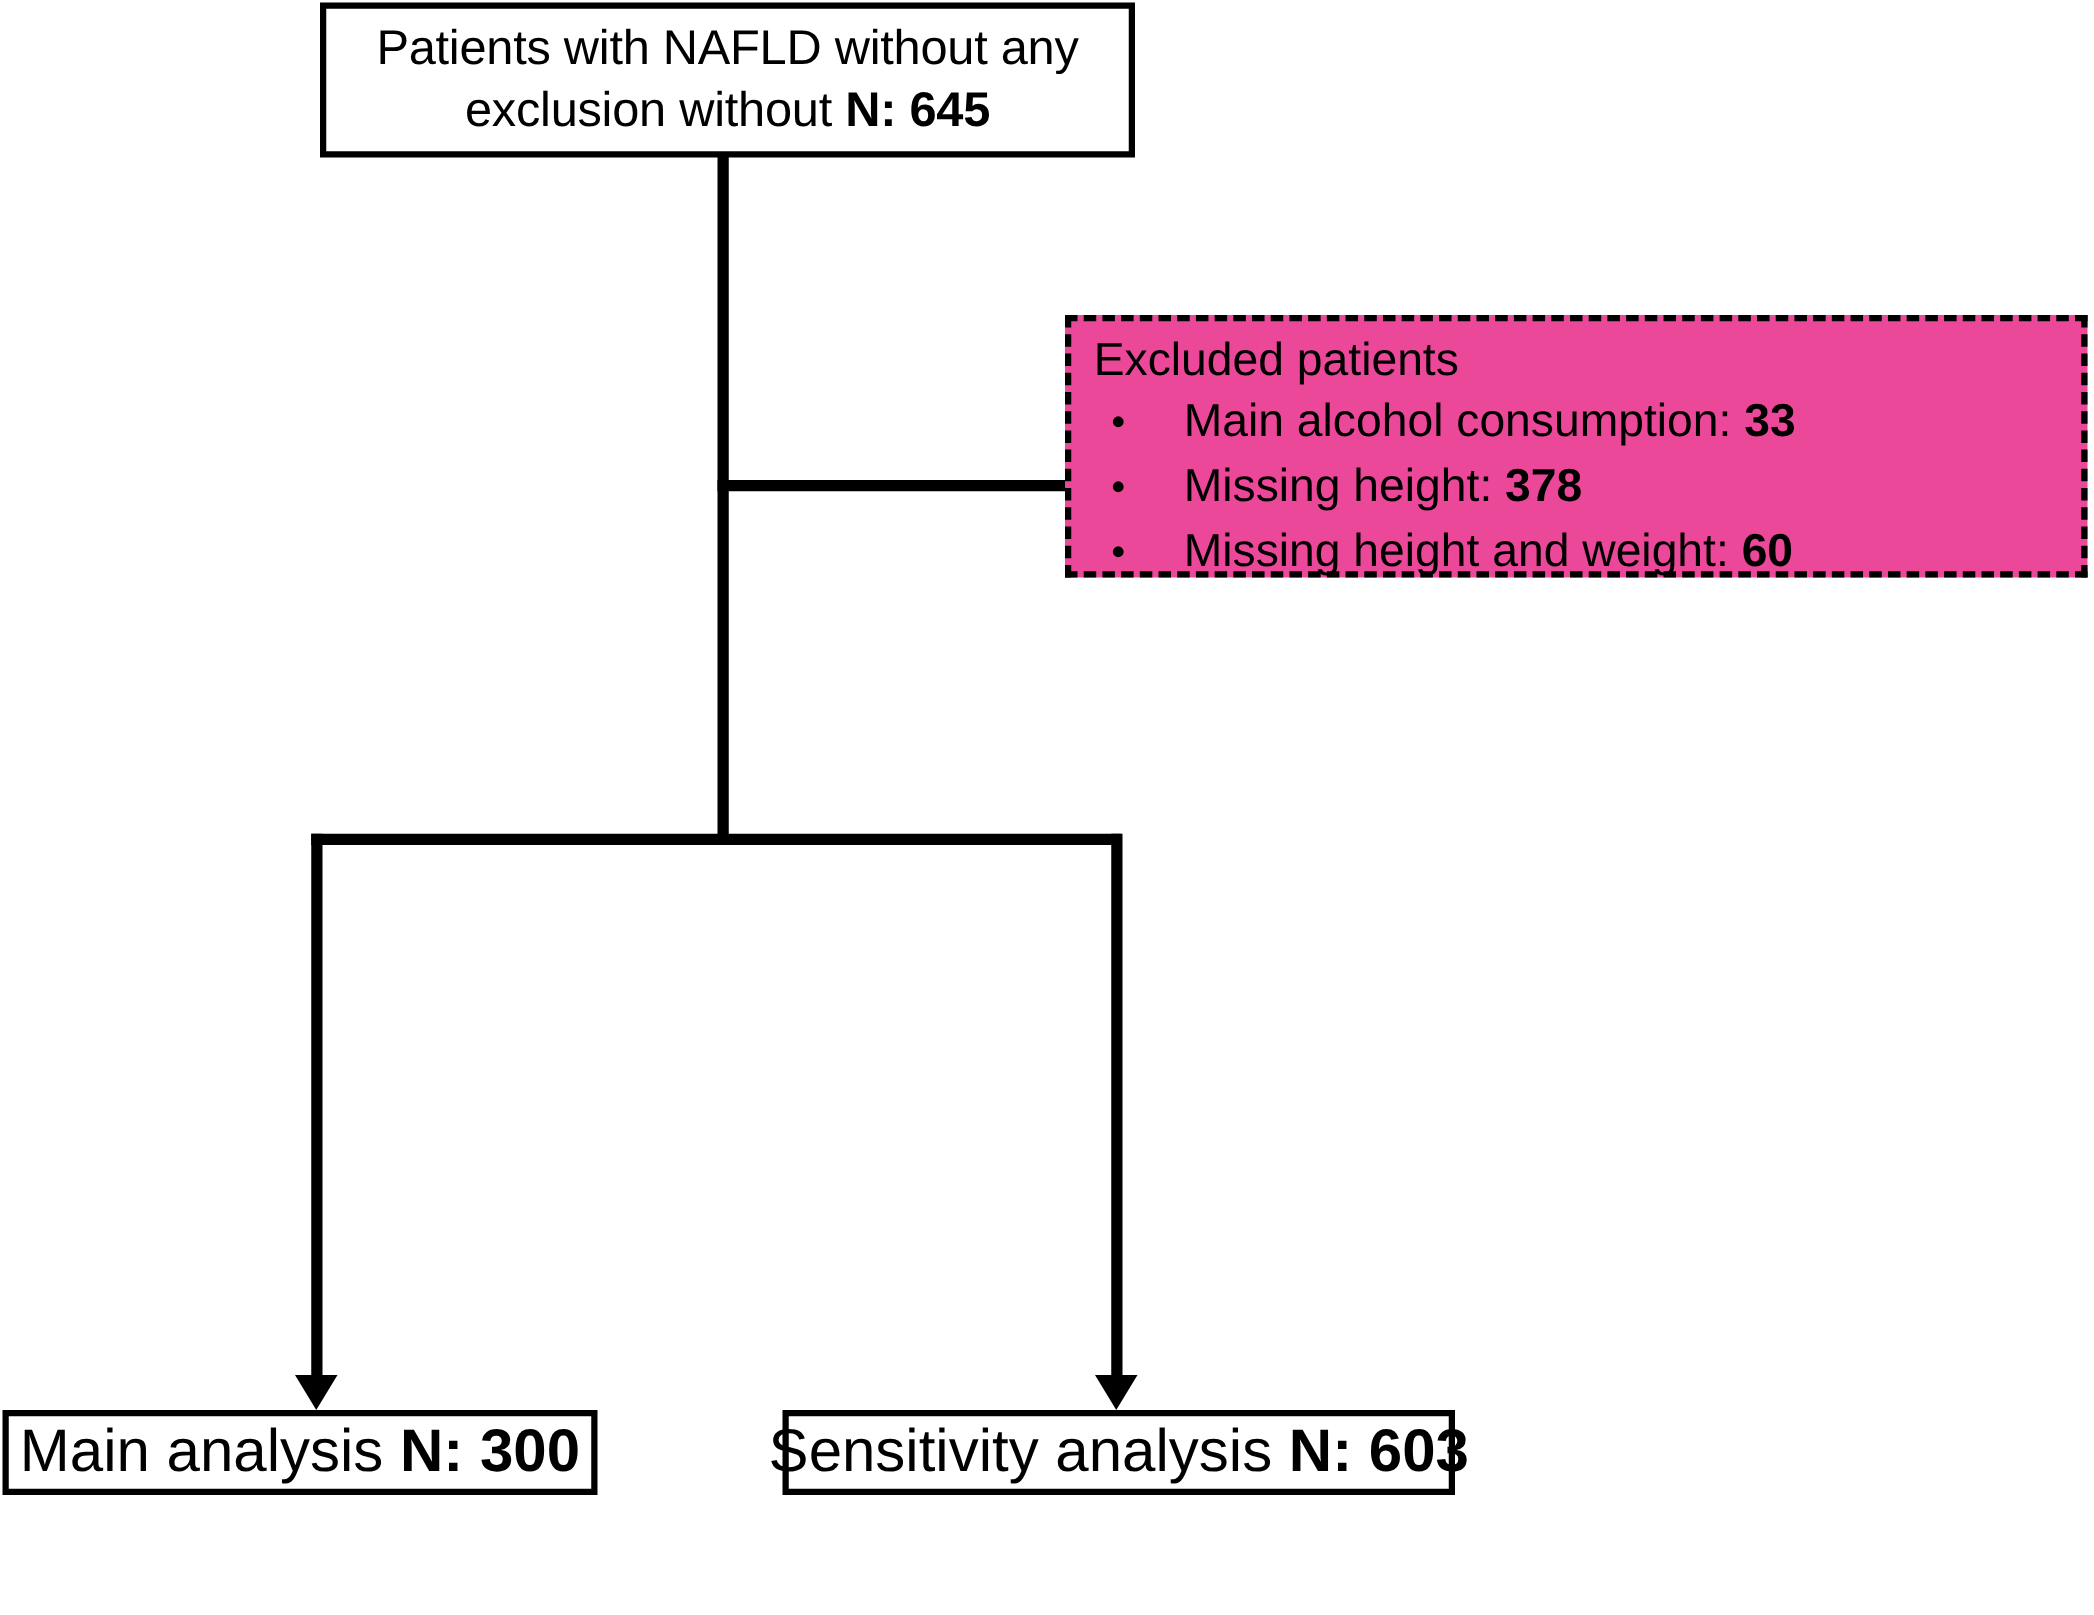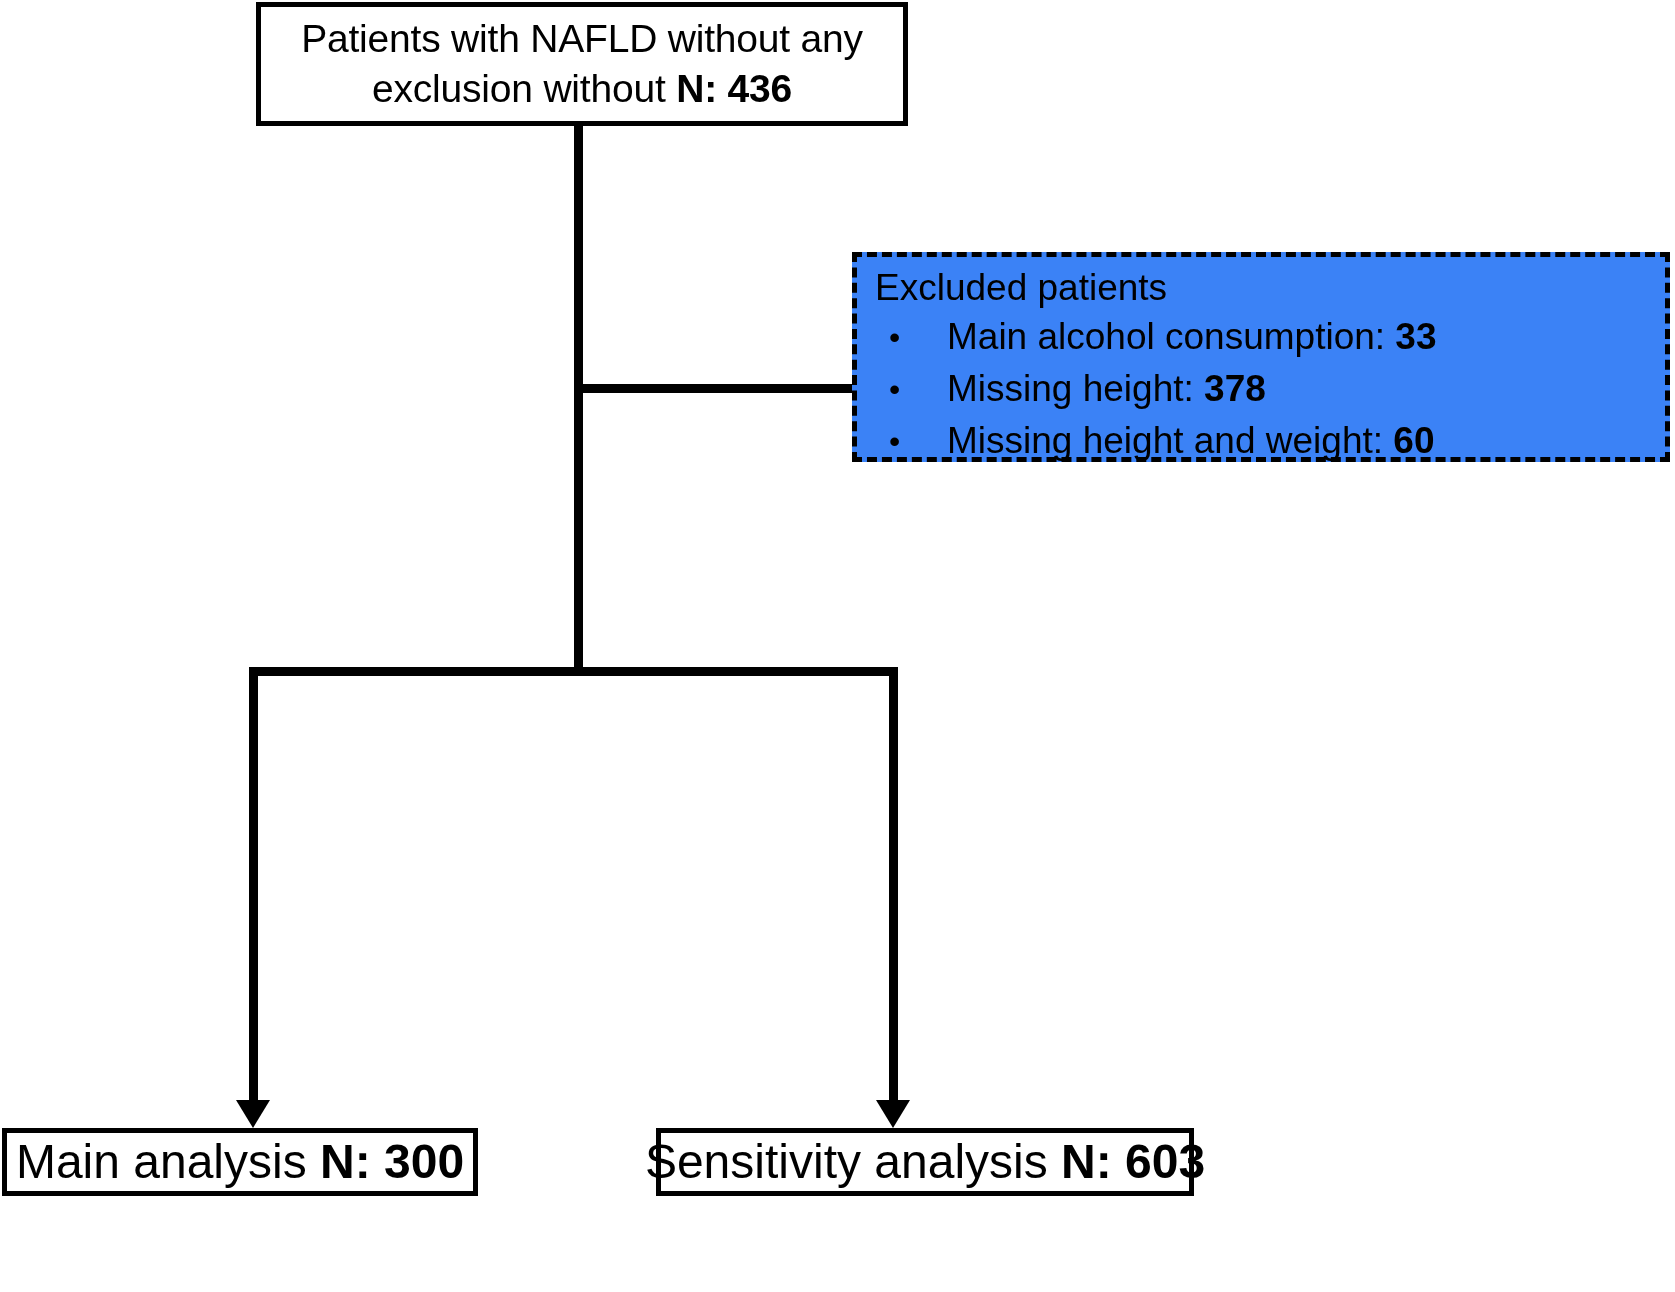--- a/index.html
+++ b/index.html
@@ -28,21 +28,21 @@
     background: #ffffff;
     display: flex;
     align-items: center;
     justify-content: center;
     text-align: center;
   }
   .dashed-box {
     position: absolute;
     box-sizing: border-box;
     border: 5px dashed #000000;
-    background: #3b82f6;
+    background: #ec4899;
   }
 
   
   #top-box {
     left: 256px;
     top: 2px;
     width: 652px;
     height: 124px;
     flex-direction: column;
   }
@@ -87,21 +87,21 @@
   }
 
   
   #main-analysis-box {
     left: 2px;
     top: 1128px;
     width: 476px;
     height: 68px;
   }
   #sensitivity-analysis-box {
-    left: 656px;
+    left: 626px;
     top: 1128px;
     width: 538px;
     height: 68px;
   }
   .bottom-label {
     font-size: 48px;
     line-height: 44px;
     white-space: nowrap;
   }
 
@@ -151,21 +151,21 @@
   #left-arrowhead      { left: 236px;  top: 1100px; }
   #right-arrowhead     { left: 876px;  top: 1100px; }
 </style>
 </head>
 <body>
 
 <div id="flow-root">
 
   <div class="solid-box" id="top-box">
     <div class="line">Patients with NAFLD without any</div>
-    <div class="line"><span>exclusion without </span><span class="b">N: 436</span></div>
+    <div class="line"><span>exclusion without </span><span class="b">N: 645</span></div>
   </div>
 
   <div class="v-line" id="trunk-line"></div>
   <div class="h-line" id="exclusion-line"></div>
   <div class="arrow-right" id="exclusion-arrowhead"></div>
 
   <div class="h-line" id="split-bar"></div>
   <div class="v-line" id="left-descender"></div>
   <div class="v-line" id="right-descender"></div>
   <div class="arrow-down" id="left-arrowhead"></div>

